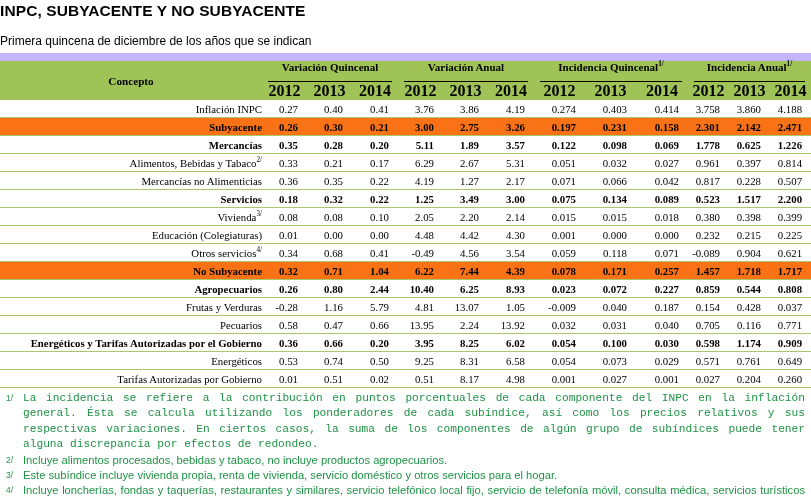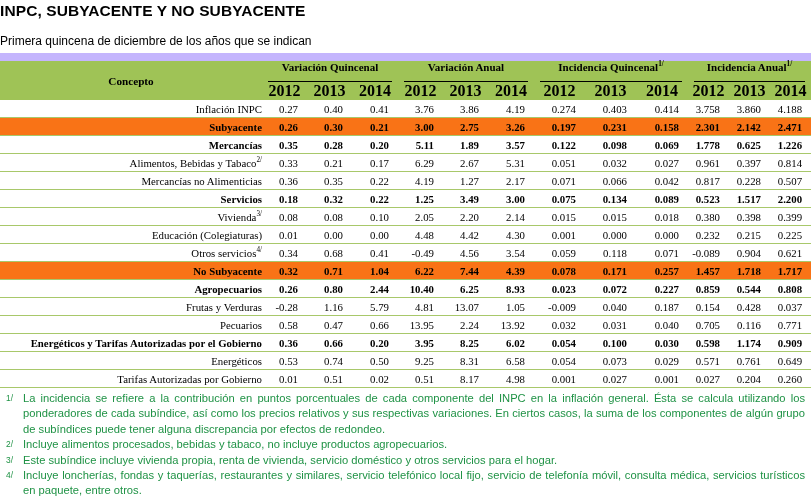--- a/index.html
+++ b/index.html
@@ -139,21 +139,21 @@
     width: 17px;
     flex: 0 0 17px;
     font-size: 8.4px;
     padding-top: 0px;
     text-align: left;
   }
   .note .body {
     flex: 1 1 auto;
     text-align: justify;
   }
-  .note.n1 .body { text-align: justify; }
+  .note.n1 .body { text-align: justify; font-family: Liberation Mono, monospace; }
   .note.n4 .body { text-align: justify; }
 </style>
 </head>
 <body>
 
 <div class="page">
 
   <div class="title-block">
     <div class="doc-title">INPC, SUBYACENTE Y NO SUBYACENTE</div>
     <div class="doc-subtitle">Primera quincena de diciembre de los años que se indican</div>

